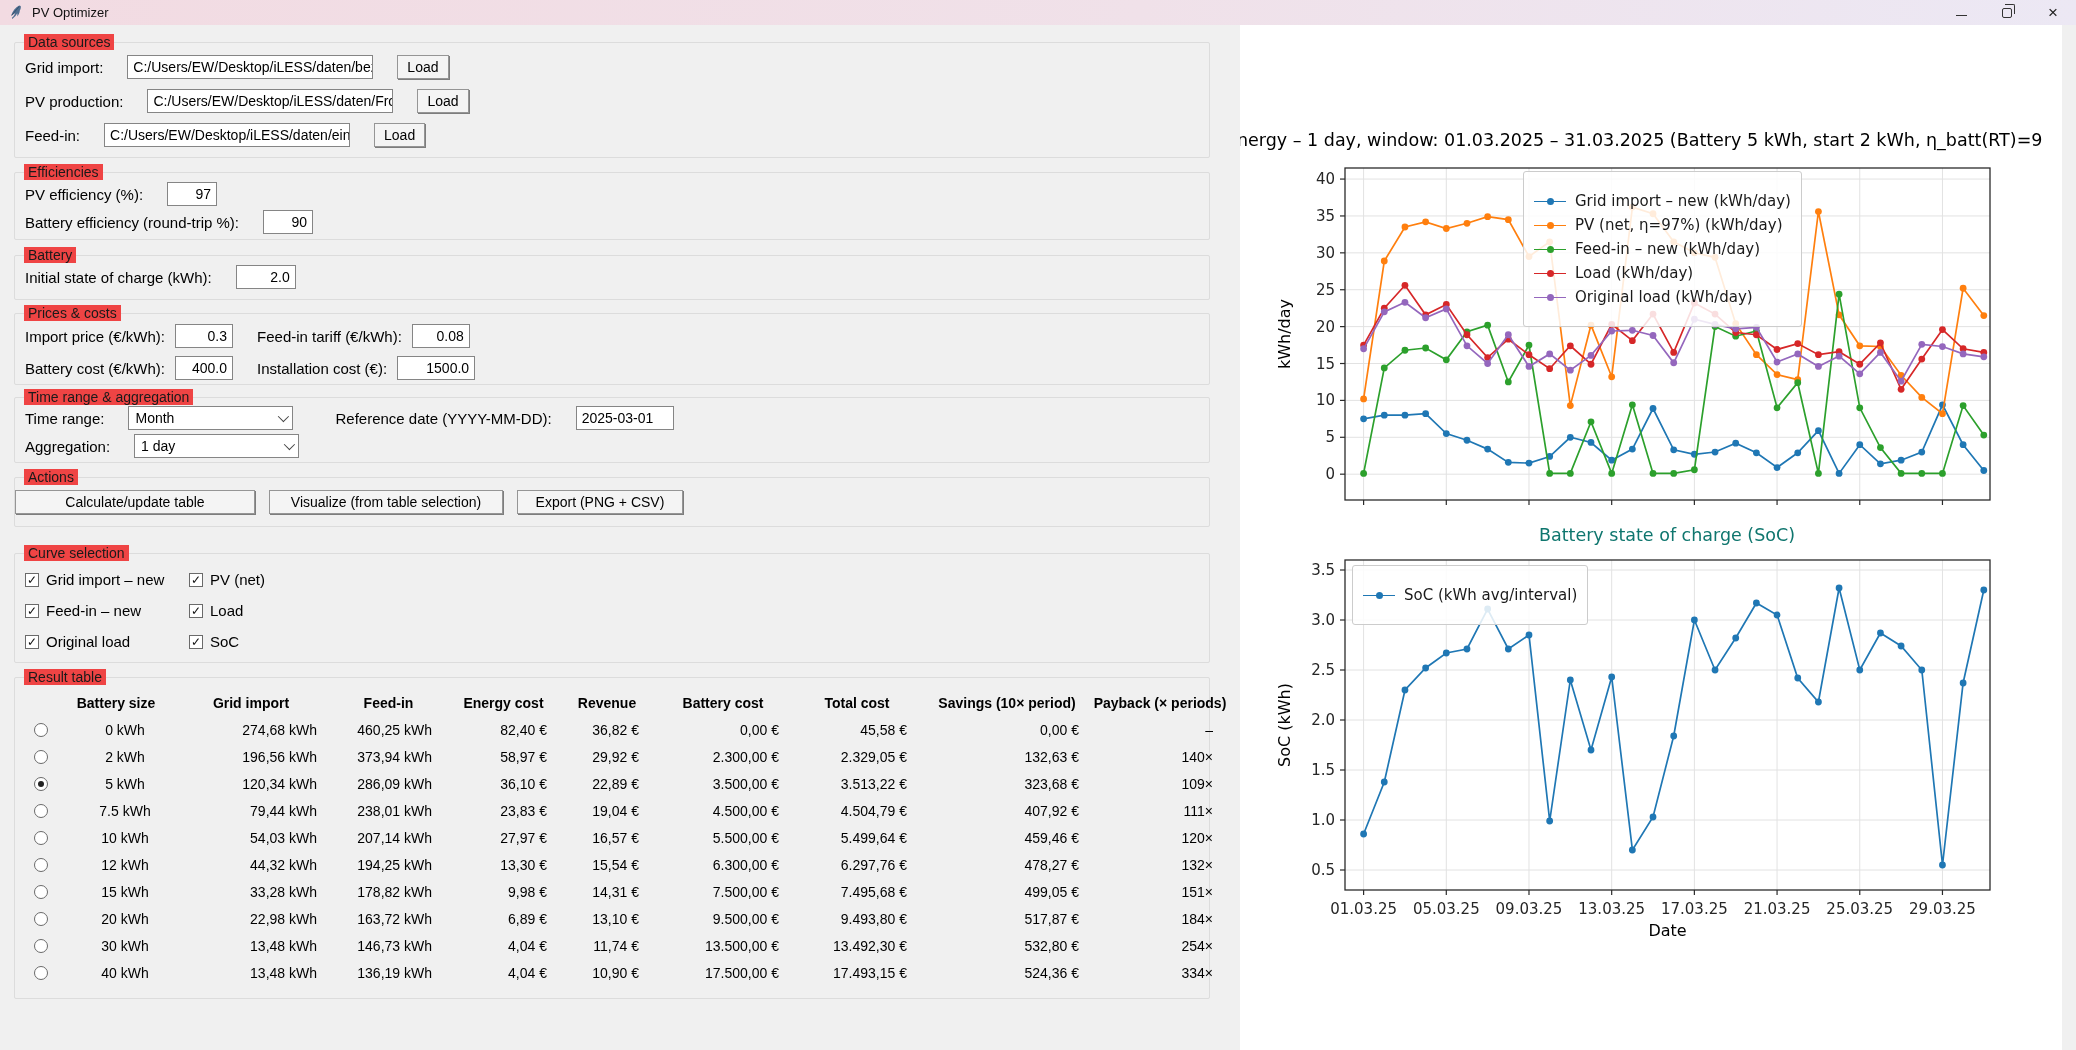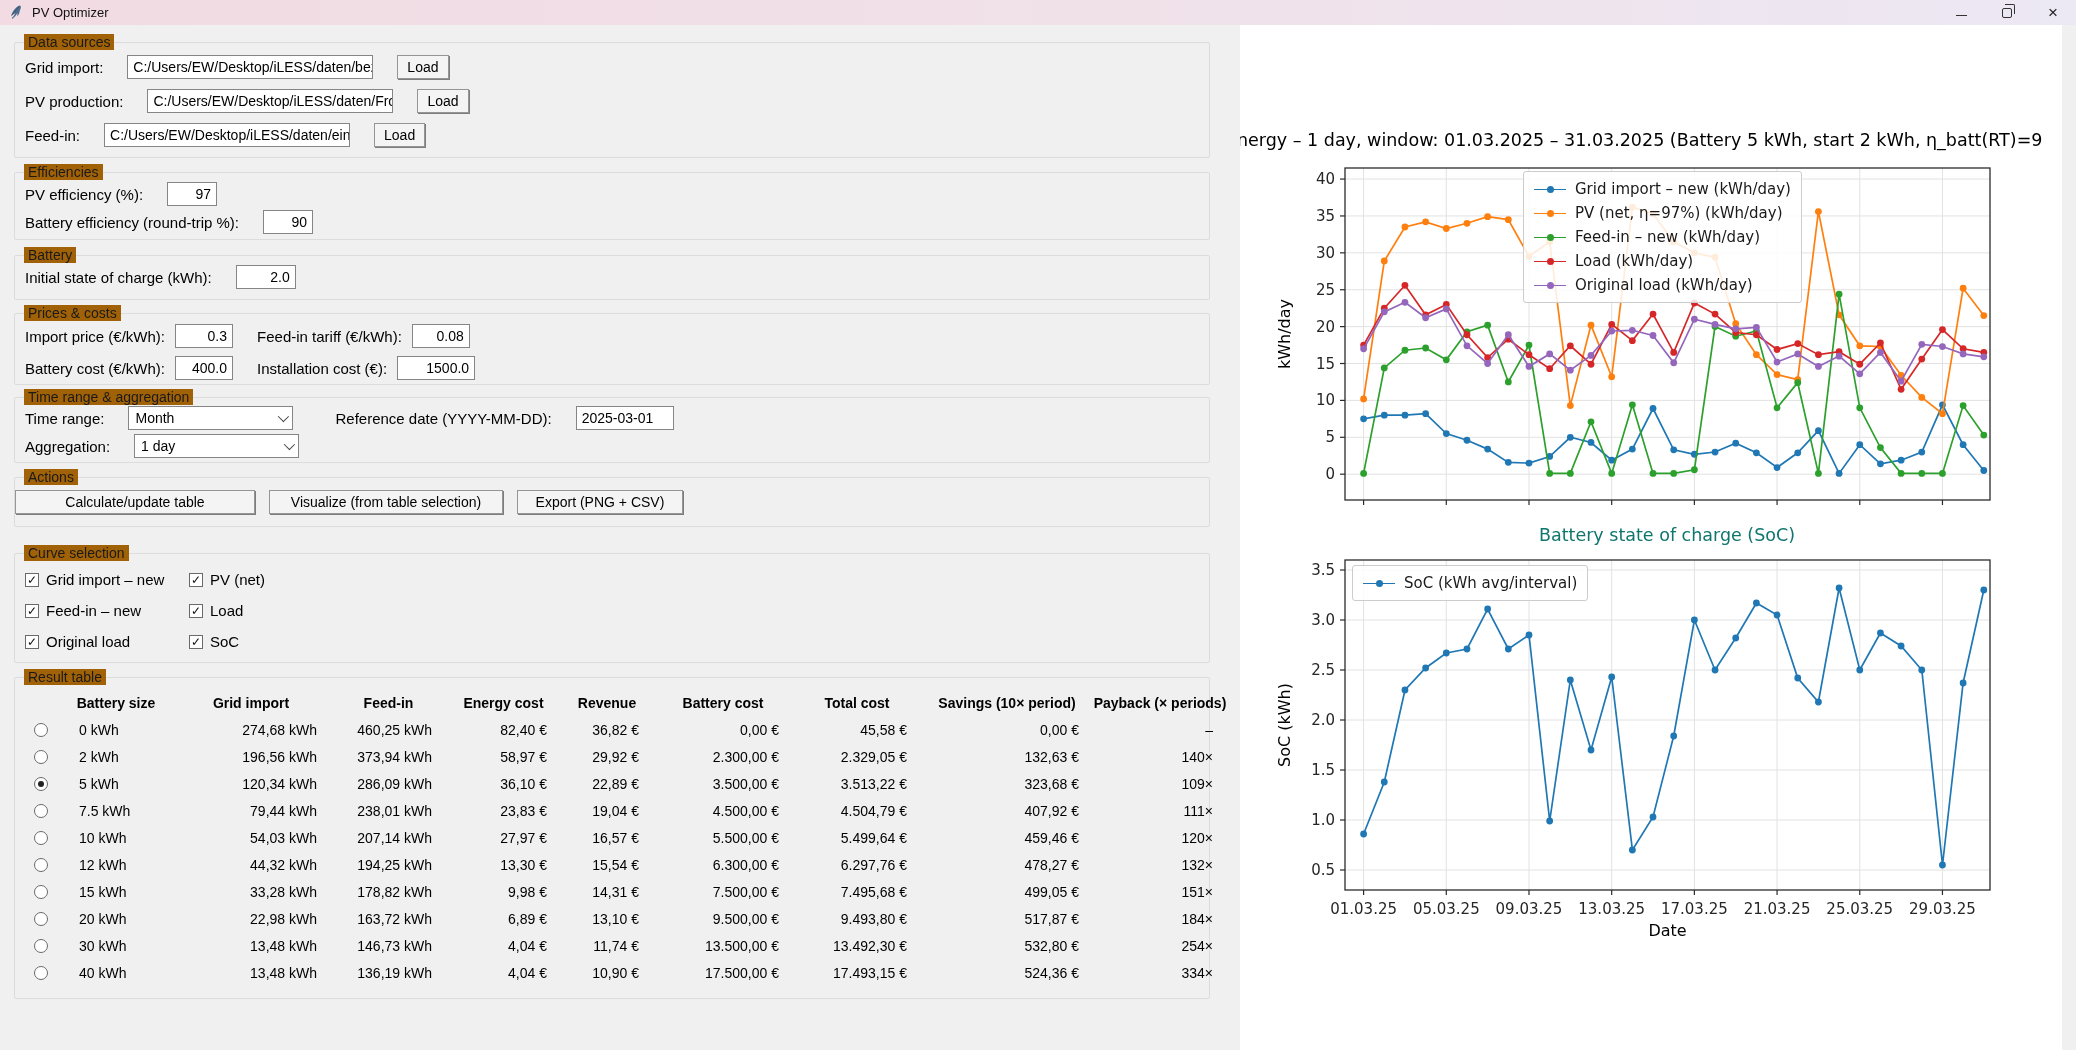--- a/index.html
+++ b/index.html
@@ -15,21 +15,21 @@
   .tb-spacer{flex:1;}
   .tb-btn{width:46px;height:25px;display:flex;align-items:center;justify-content:center;color:#222;cursor:default;}
   .min-glyph{display:inline-block;width:11px;border-bottom:1.4px solid #333;height:1px;margin-top:6px;}
   .restore-glyph{position:relative;width:10px;height:10px;border:1.2px solid #333;border-radius:2px;background:transparent;}
   .restore-glyph::before{content:"";position:absolute;left:2px;top:-4.5px;width:9px;height:9px;
        border:1.2px solid #333;border-left:none;border-bottom:none;border-radius:0 2px 0 0;}
   .close-glyph{font-size:17px;line-height:1;}
   
   .left-panel{position:absolute;left:0;top:25px;width:1240px;height:1025px;background:#f0f0f0;}
   .gb{position:absolute;left:14px;width:1196px;border:1px solid #dcdcdc;border-radius:2px;}
-  .gb-label{position:absolute;top:-9px;left:9px;background:#a16207;padding:0 4px;font-size:14px;color:#1a1a1a;}
+  .gb-label{position:absolute;top:-9px;left:9px;background:#ef4444;padding:0 4px;font-size:14px;color:#1a1a1a;}
   .row{display:flex;align-items:center;gap:24px;}
   .txt{white-space:nowrap;}
   .field{background:#fff;border:1px solid #858585;height:24px;padding:2px 5px;font-size:14px;
          font-family:"Liberation Sans",sans-serif;display:flex;align-items:center;overflow:hidden;white-space:nowrap;}
   .field.num{justify-content:flex-end;}
   .btn{background:#f4f4f4;border:1px solid #959595;box-shadow:1px 1px 0 #7d7d7d;
        height:24px;padding:0 10px;font-size:14px;display:flex;align-items:center;justify-content:center;white-space:nowrap;}
   .combo{background:#fff;border:1px solid #858585;height:24px;padding:2px 6px;font-size:14px;
          display:flex;align-items:center;justify-content:space-between;}
   .chev{width:8px;height:8px;border-right:1.6px solid #444;border-bottom:1.6px solid #444;
@@ -39,30 +39,30 @@
   .radio{width:14px;height:14px;border:1px solid #6a6a6a;border-radius:50%;background:#fff;
          display:inline-flex;align-items:center;justify-content:center;}
   .radio .dot{width:6px;height:6px;border-radius:50%;background:#222;}
   
   .tbl{position:absolute;left:6px;top:12px;right:6px;}
   .trow{display:grid;grid-template-columns:40px 110px 160px 115px 115px 92px 140px 128px 172px 134px;
         align-items:center;height:27px;font-size:14px;}
   .trow.head{font-weight:bold;height:26px;}
   .c-center{text-align:center;}
   .c-right{text-align:right;padding-right:14px;}
-  .c-left{text-align:left;padding-left:18px;}
+  .c-left{text-align:center;padding-left:18px;}
   .radio-cell{display:flex;justify-content:center;}
   
   .figure{position:absolute;left:1240px;top:25px;width:822px;height:1025px;background:#ffffff;overflow:hidden;}
   .right-strip{position:absolute;left:2062px;top:25px;width:14px;height:1025px;background:#f0f0f0;}
   .fig-title{position:absolute;left:-3px;top:105px;font-family:"DejaVu Sans",sans-serif;
              font-size:17.5px;color:#000;white-space:nowrap;}
   .chart-svg{position:absolute;left:0;top:0;}
   .legend{position:absolute;border:1px solid #cccccc;border-radius:3px;background:rgba(255,255,255,0.85);
-          padding:5px 10px;font-family:"DejaVu Sans",sans-serif;font-size:15px;color:#1a1a1a;}
+          padding:17px 10px;font-family:"DejaVu Sans",sans-serif;font-size:15px;color:#1a1a1a;}
   .legend .lrow{display:flex;align-items:center;gap:9px;height:24px;}
   .lsample{position:relative;width:32px;height:3px;}
   .lsample .lline{position:absolute;left:0;top:1px;width:32px;height:1.8px;}
   .lsample .ldot{position:absolute;left:13px;top:-2px;width:7px;height:7px;border-radius:50%;}
   .soc-title{position:absolute;font-family:"DejaVu Sans",sans-serif;font-size:17.5px;color:#0f766e;
              transform:translateX(-50%);white-space:nowrap;}
 </style>
 </head>
 <body>
 

